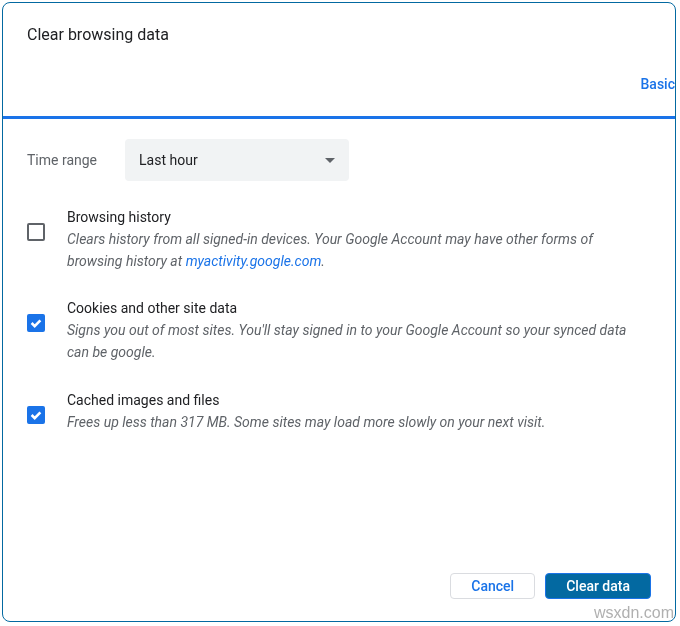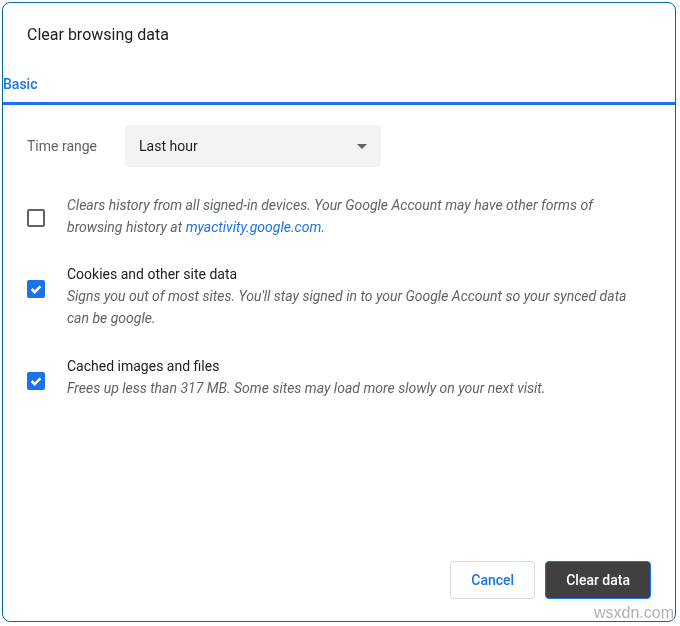--- a/index.html
+++ b/index.html
@@ -28,22 +28,22 @@
       font-size: 16px;
       color: #202124;
       font-weight: 400;
     }
     .tabs {
       display: flex;
       border-bottom: 1px solid #e0e0e0;
     }
     .tab {
       flex: 1;
-      text-align: left;
-      padding: 14px 0 12px 0;
+      text-align: right;
+      padding: 14px 0 26px 0;
       font-size: 14px;
       font-weight: 500;
       color: #5f6368;
       cursor: pointer;
       position: relative;
     }
     .tab.active {
       color: #1a73e8;
     }
     .tab.active::after {
@@ -63,21 +63,21 @@
       margin-bottom: 28px;
     }
     .time-label {
       font-size: 14px;
       color: #5f6368;
     }
     .select {
       display: flex;
       align-items: center;
       justify-content: space-between;
-      width: 256px;
+      width: 224px;
       height: 42px;
       background: #f1f3f4;
       border-radius: 4px;
       padding: 0 14px;
       font-size: 14px;
       color: #202124;
       cursor: pointer;
       text-align: right;
     }
     .select .arrow {
@@ -136,36 +136,36 @@
       text-decoration: none;
     }
     .footer {
       position: absolute;
       right: 24px;
       bottom: 22px;
       display: flex;
       gap: 10px;
     }
     .btn {
-      height: 38px;
+      height: 26px;
       padding: 0 20px;
       border-radius: 4px;
       font-size: 14px;
       font-weight: 500;
       cursor: pointer;
       display: flex;
       align-items: center;
     }
     .btn-cancel {
       background: #fff;
       border: 1px solid #dadce0;
       color: #1a73e8;
     }
     .btn-primary {
-      background: #404040;
+      background: #0369a1;
       border: 1px solid #1a73e8;
       color: #fff;
     }
     .watermark {
       position: absolute;
       right: 6px;
       bottom: 4px;
       font-size: 16px;
       color: #b0b0b0;
       font-family: Arial, sans-serif;
@@ -191,20 +191,21 @@
         <span>Last hour</span>
         <span class="arrow"></span>
       </div>
     </div>
 
     <div class="option">
       <div class="checkbox">
         
       </div>
       <div class="option-text">
+        <div class="option-title">Browsing history</div>
         <div class="option-desc">
           <span>Clears history from all signed-in devices. Your Google Account may have other forms of browsing history at </span><a href="#">myactivity.google.com</a><span>.</span>
         </div>
       </div>
     </div>
 
     <div class="option">
       <div class="checkbox checked">
         <svg viewBox="0 0 16 16">
             <polyline points="3,8 6.5,11.5 13,5"></polyline>

